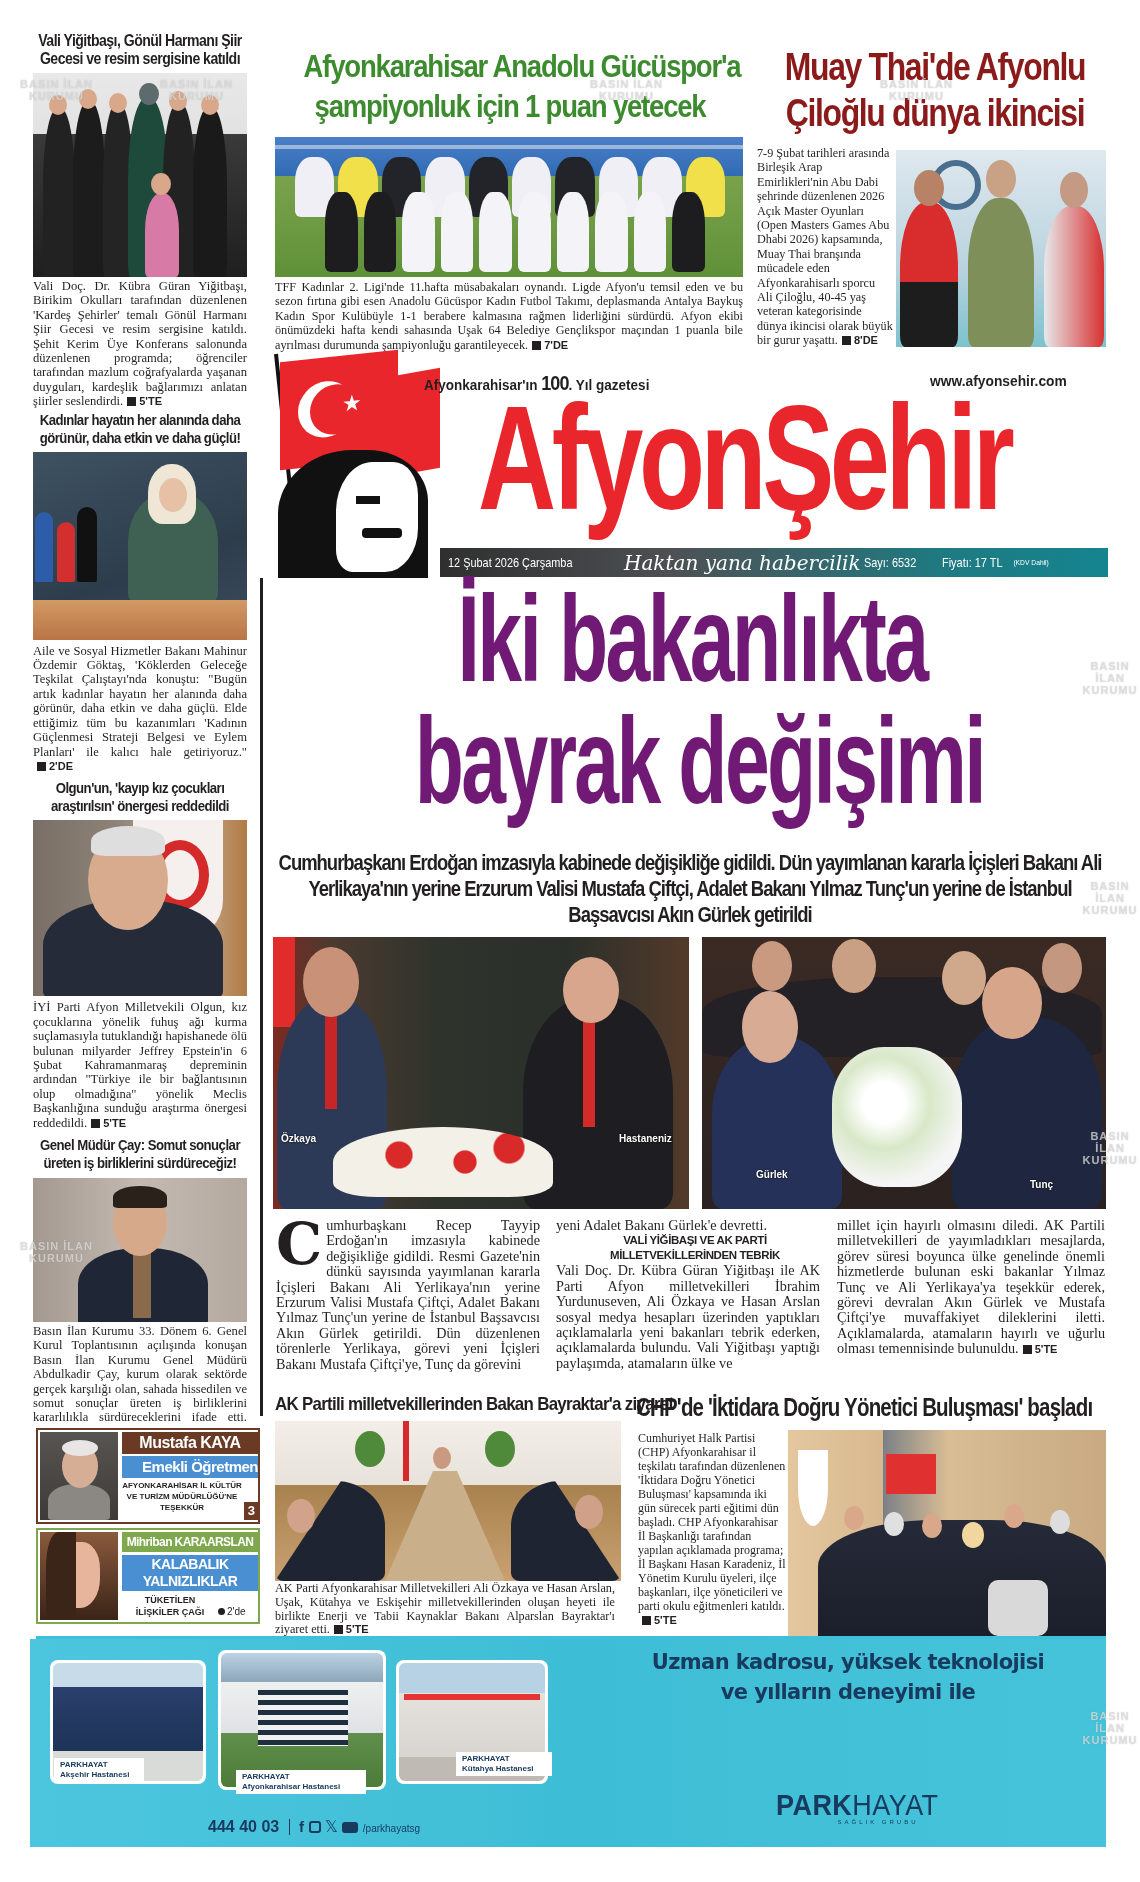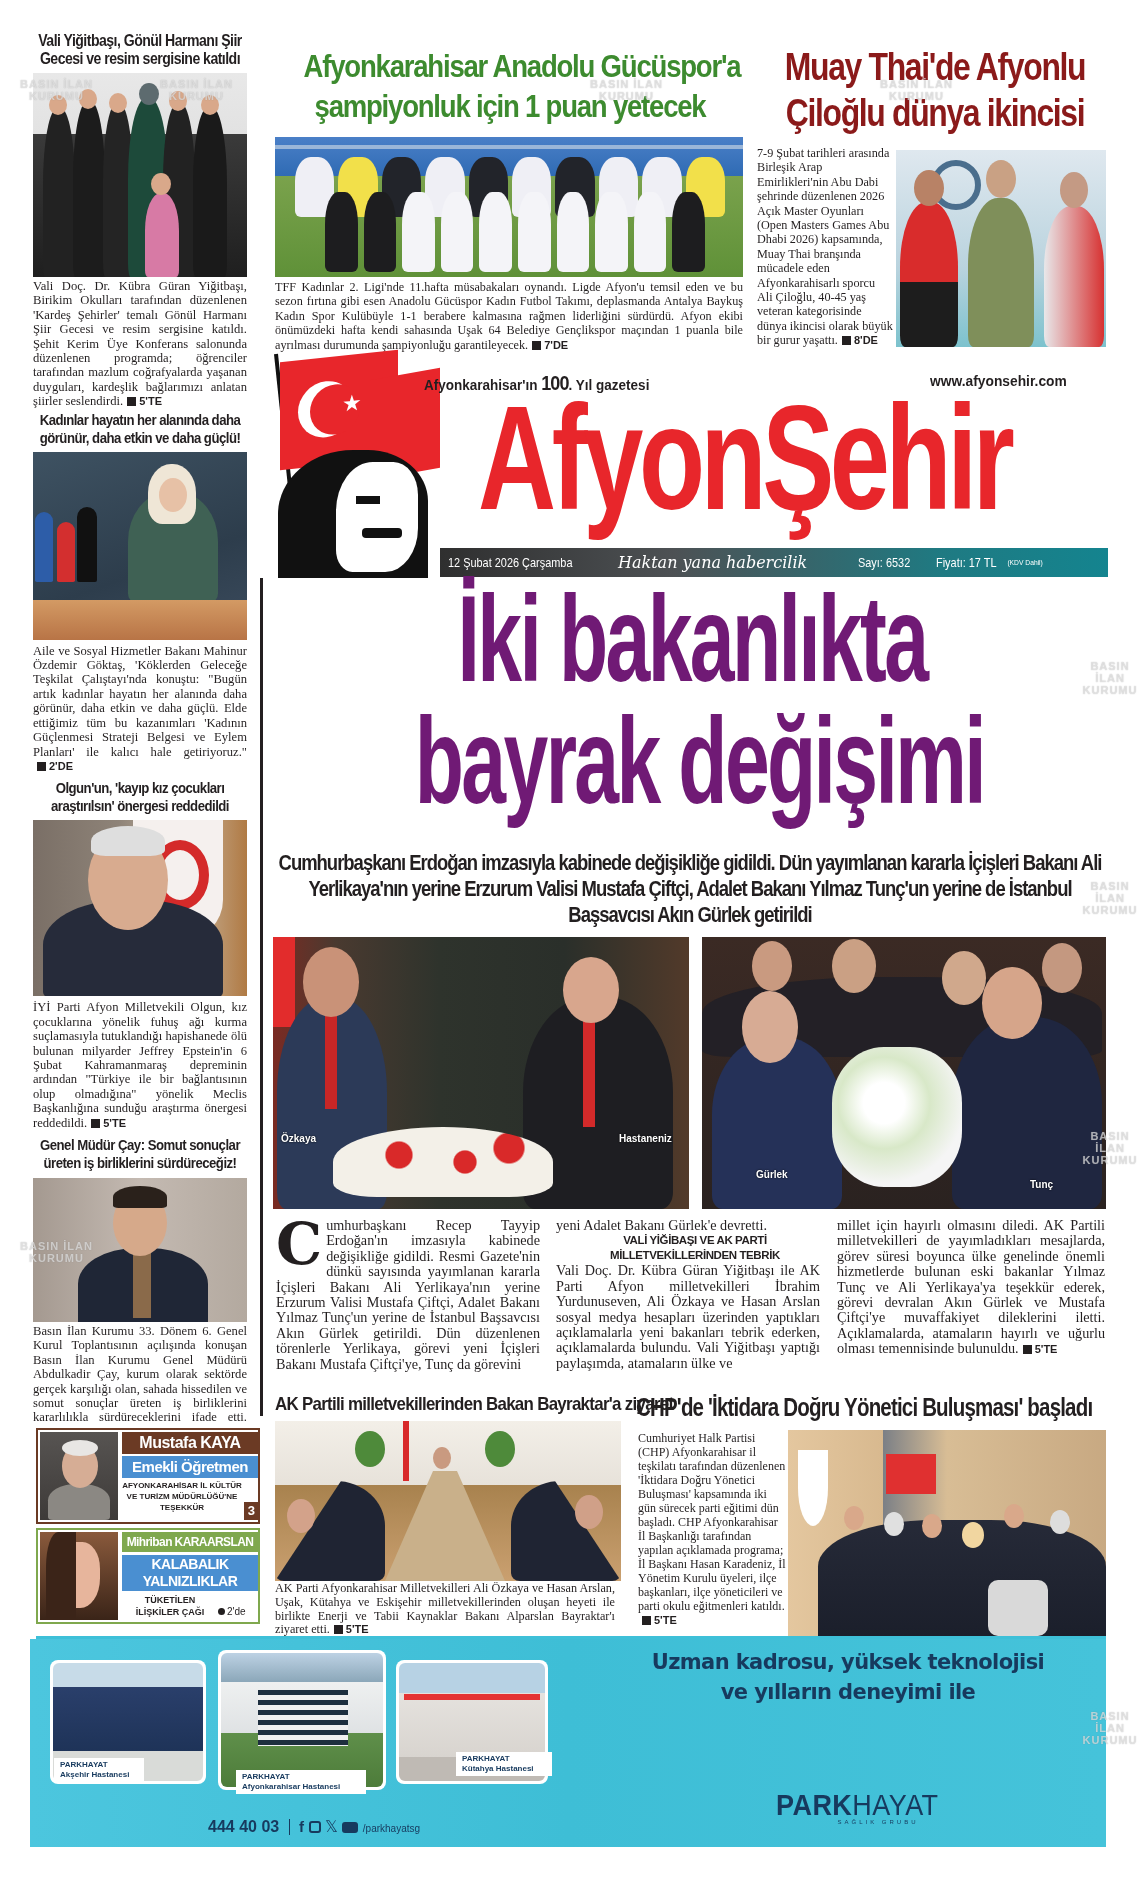--- a/index.html
+++ b/index.html
@@ -73,21 +73,21 @@
   <p class="body-txt" style="margin-top:2px"><span>Basın İlan Kurumu 33. Dönem 6. Genel Kurul Toplantısının açılışında konuşan Basın İlan Kurumu Genel Müdürü Abdulkadir Çay, kurum olarak sektörde gerçek karşılığı olan, sahada hissedilen ve somut sonuçlar üreten iş birliklerini kararlılıkla sürdüreceklerini ifade etti.</span><span class="ref">3'TE</span></p>
 </div>
 
 <div class="abs" style="left:36px;top:1428px;width:224px;height:96px;border:2px solid #6b3a24;background:#fff">
   <div class="abs" style="left:2px;top:2px;width:78px;height:88px;background:linear-gradient(#575452,#3d3a38)">
     <div class="person" style="left:8px;top:52px;width:62px;height:36px;background:#8b8883"></div>
     <div class="head" style="left:22px;top:12px;width:36px;height:44px;background:#d6ad95"></div>
     <div class="abs" style="left:22px;top:8px;width:36px;height:16px;border-radius:50%;background:#e8e6e4"></div>
   </div>
   <div class="abs cond" style="left:84px;top:2px;width:136px;height:22px;background:#6b3a24;color:#fff;font-size:16px;line-height:22px;text-align:center">Mustafa KAYA</div>
-  <div class="abs cond" style="left:84px;top:26px;width:136px;height:22px;background:#4a8fd1;color:#fff;font-size:15px;line-height:22px;text-align:center">Emekli Öğretmen</div>
+  <div class="abs cond" style="left:84px;top:26px;width:136px;height:22px;background:#4a8fd1;color:#fff;font-size:15px;line-height:22px;text-align:right">Emekli Öğretmen</div>
   <div class="abs" style="left:84px;top:50px;width:120px;font-family:'Liberation Sans',sans-serif;font-weight:bold;font-size:8px;line-height:11px;text-align:center;color:#231f20">AFYONKARAHİSAR İL KÜLTÜR VE TURİZM MÜDÜRLÜĞÜ'NE TEŞEKKÜR</div>
   <div class="abs cond" style="left:206px;top:72px;width:14px;height:18px;background:#6b3a24;color:#fff;font-size:13px;line-height:18px;text-align:center">3</div>
 </div>
 
 <div class="abs" style="left:36px;top:1528px;width:224px;height:96px;border:2px solid #7fa84e;background:#fff">
   <div class="abs" style="left:2px;top:2px;width:78px;height:88px;background:linear-gradient(#8a5a3c,#3a2418)">
     <div class="head" style="left:16px;top:10px;width:44px;height:66px;background:#e7b59c;border-radius:40% 40% 45% 45%"></div>
     <div class="abs" style="left:6px;top:0;width:30px;height:88px;background:#3b2418;border-radius:40% 0 0 0"></div>
   </div>
   <div class="abs cond" style="left:84px;top:2px;width:136px;height:20px;background:#7fa84e;color:#fff;font-size:12px;line-height:20px;text-align:center;letter-spacing:-0.6px">Mihriban KARAARSLAN</div>
@@ -160,21 +160,21 @@
   </div>
   <div class="abs" style="left:154px;top:22px;font-family:'Liberation Sans',sans-serif;font-weight:bold;font-size:15px;color:#231f20;white-space:nowrap;transform:scaleX(0.9);transform-origin:left">
     <span>Afyonkarahisar'ın</span>
     <span style="font-size:20px;letter-spacing:-1px">100</span><span>. Yıl gazetesi</span>
   </div>
   <div class="abs" style="left:660px;top:22px;font-family:'Liberation Sans',sans-serif;font-weight:bold;font-size:15px;color:#231f20;transform:scaleX(0.92);transform-origin:left">www.afyonsehir.com</div>
   <div class="abs" style="left:208px;top:22px;width:632px;font-family:'Liberation Sans',sans-serif;font-weight:bold;font-size:148px;line-height:172px;color:#e8262b;letter-spacing:-6px;transform:scaleX(0.73);transform-origin:left;white-space:nowrap">AfyonŞehir</div>
 
   <div class="abs" style="left:170px;top:198px;width:668px;height:29px;background:linear-gradient(90deg,#2f2f2f 0%,#4d5154 35%,#1f7a82 75%,#14848f 100%);display:flex;align-items:center;color:#fff;font-family:'Liberation Sans',sans-serif;font-size:13px;white-space:nowrap">
     <span style="margin-left:8px;transform:scaleX(0.84);transform-origin:left;display:inline-block;width:170px">12 Şubat 2026 Çarşamba</span>
-    <span style="font-family:'DejaVu Serif',serif;font-style:italic;font-size:16px;width:236px;display:inline-block">Haktan yana habercilik</span>
+    <span style="margin-left:6px;font-family:'DejaVu Serif',serif;font-style:italic;font-size:20px;width:236px;display:inline-block">Haktan yana habercilik</span>
     <span style="margin-left:4px;transform:scaleX(0.84);transform-origin:left;display:inline-block;width:72px">Sayı: 6532</span>
     <span style="margin-left:6px;transform:scaleX(0.84);transform-origin:left;display:inline-block;width:68px">Fiyatı: 17 TL</span>
     <span style="font-size:8px;transform:scaleX(0.84);display:inline-block">(KDV Dahil)</span>
   </div>
 </div>
 
 <div class="abs" style="left:260px;top:578px;width:3px;height:838px;background:#231f20"></div>
 
 <div class="abs" style="left:272px;top:580px;width:840px;text-align:center;font-family:'Liberation Sans',sans-serif;font-weight:bold;color:#701a75;letter-spacing:-4px">
   <div style="font-size:122px;line-height:118px;transform:scaleX(0.66);white-space:nowrap">İki bakanlıkta</div>

